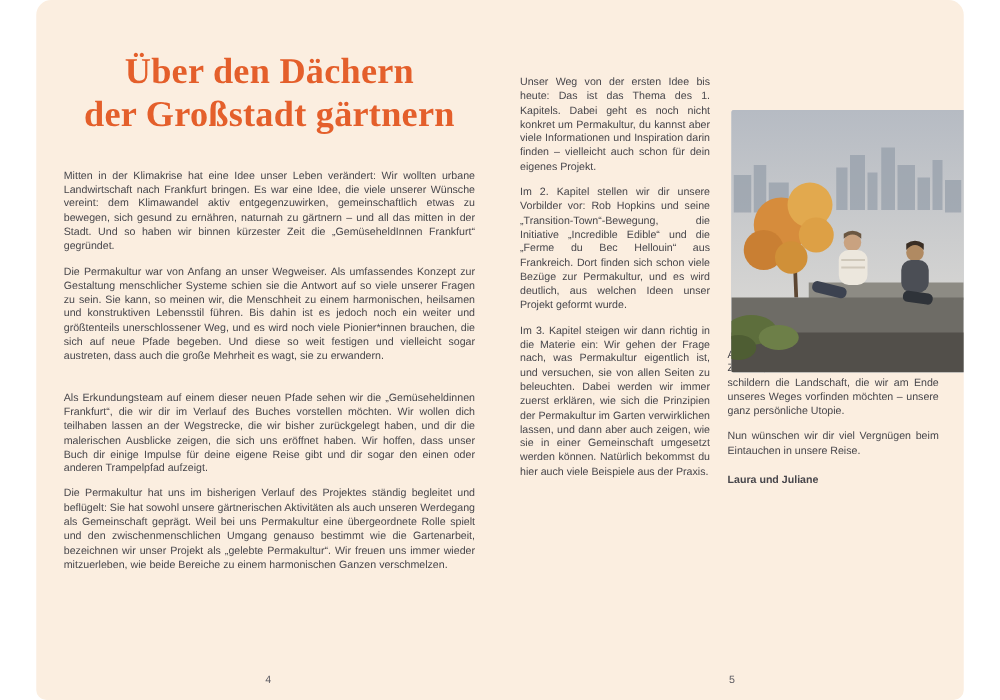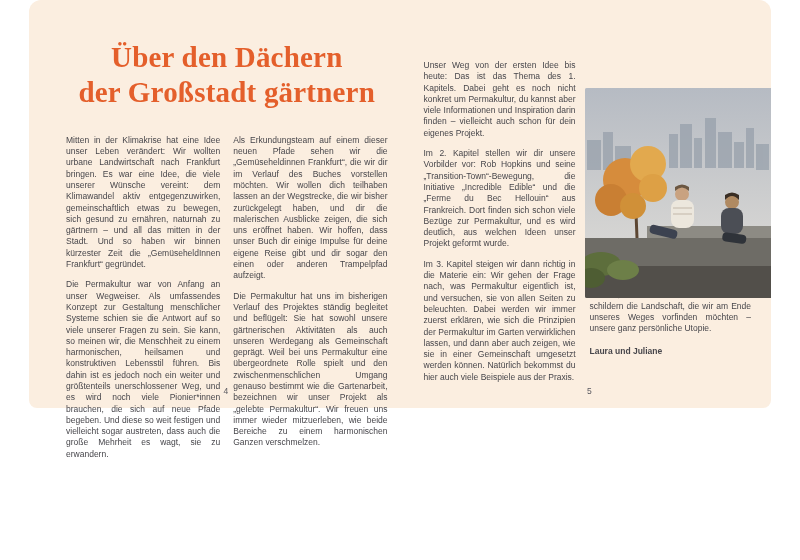--- a/index.html
+++ b/index.html
@@ -7,43 +7,42 @@
   body {
     width: 800px; height: 560px;
     background: #ffffff;
     font-family: "Liberation Sans", sans-serif;
     overflow: hidden;
     position: relative;
   }
   .spread {
     position: absolute;
     left: 29px; top: 0;
-    width: 742px; height: 408px;
+    width: 742px; height: 560px;
     background: #fbeee0;
     border-radius: 12px 12px 8px 8px;
     display: flex;
-    padding-left: 15px;
   }
   .page { width: 50%; position: relative; }
   .page-left  { padding: 34px 18px 30px 20px; }
   .page-right { padding: 60px 20px 30px 16px; }
 
   .book-title {
     margin-top: 6px;
     text-align: center;
     font-family: "Liberation Serif", "DejaVu Serif", serif;
     font-weight: bold;
     font-size: 29px;
     line-height: 1.22;
     color: #e45f2b;
     letter-spacing: 0.2px;
   }
   .book-title span { display: block; }
 
-  .cols { display: flex; gap: 13px; margin-top: 24px; padding: 0 2px; }
+  .cols { display: flex; gap: 13px; margin-top: 24px; padding: 0 2px; flex-direction: column; }
   .col { flex: 1; min-width: 0; }
   .body-text p {
     margin: 0 0 9px 0;
     font-size: 8.5px;
     line-height: 1.33;
     color: #47464b;
     text-align: justify;
     hyphens: auto;
     -webkit-hyphens: auto;
   }
@@ -109,20 +108,21 @@
   <div class="page page-right">
 
     <div class="rcols body-text">
       <div class="rcol1">
         <p>Unser Weg von der ersten Idee bis heute: Das ist das Thema des 1. Kapitels. Dabei geht es noch nicht konkret um Permakultur, du kannst aber viele Informationen und Inspiration darin finden – vielleicht auch schon für dein eigenes Projekt.</p>
         <p>Im 2. Kapitel stellen wir dir unsere Vorbilder vor: Rob Hopkins und seine „Transition-Town“-Bewegung, die Initiative „Incredible Edible“ und die „Ferme du Bec Hellouin“ aus Frankreich. Dort finden sich schon viele Bezüge zur Permakultur, und es wird deutlich, aus welchen Ideen unser Projekt geformt wurde.</p>
         <p>Im 3. Kapitel steigen wir dann richtig in die Materie ein: Wir gehen der Frage nach, was Permakultur eigentlich ist, und versuchen, sie von allen Seiten zu beleuchten. Dabei werden wir immer zuerst erklären, wie sich die Prinzipien der Permakultur im Garten verwirklichen lassen, und dann aber auch zeigen, wie sie in einer Gemeinschaft umgesetzt werden können. Natürlich bekommst du hier auch viele Beispiele aus der Praxis.</p>
       </div>
       <div class="rcol2">
         <p>Am Ende wagen wir einen Ausblick in die Zukunft, wie wir sie uns vorstellen. Wir schildern die Landschaft, die wir am Ende unseres Weges vorfinden möchten – unsere ganz persönliche Utopie.</p>
+        <p>Nun wünschen wir dir viel Vergnügen beim Eintauchen in unsere Reise.</p>
         <div class="signature">Laura und Juliane</div>
       </div>
     </div>
 
     <div class="photo">
       <svg width="186" height="210" viewBox="0 0 186 210" xmlns="http://www.w3.org/2000/svg">
         <defs>
           <linearGradient id="sky" x1="0" y1="0" x2="0" y2="1">
             <stop offset="0" stop-color="#b6bbc3"></stop>
             <stop offset="1" stop-color="#e2dfd9"></stop>

